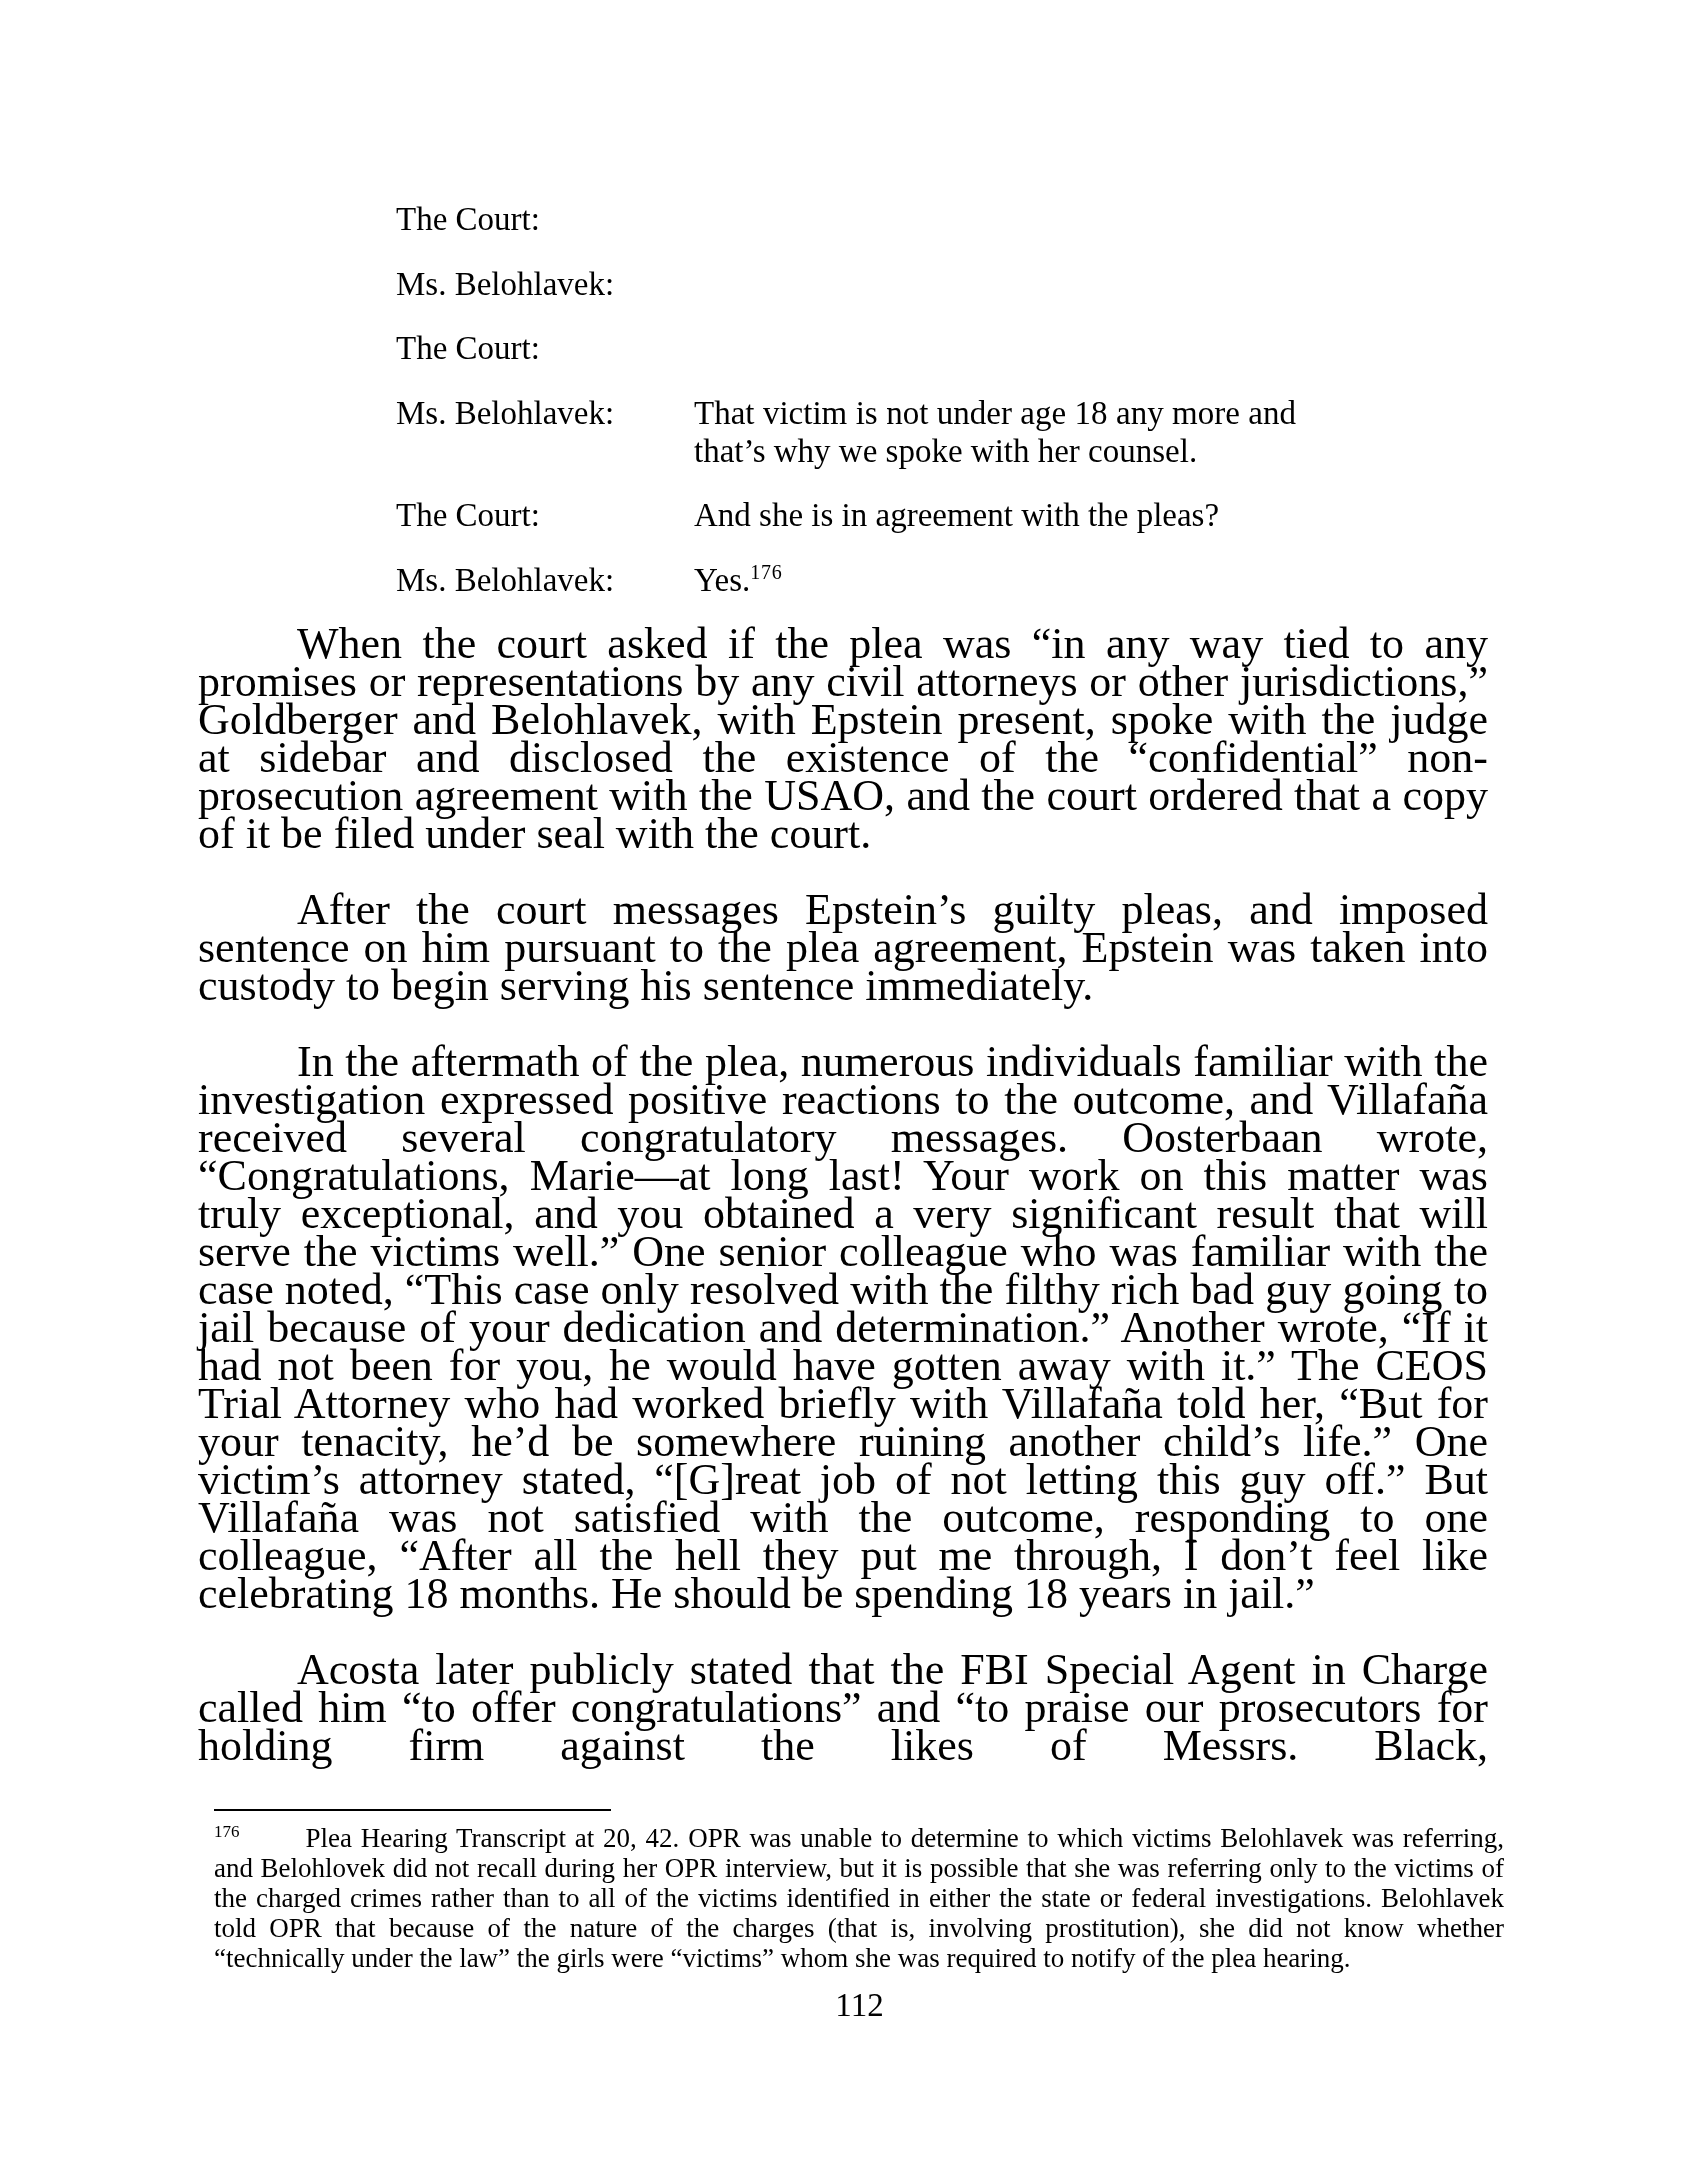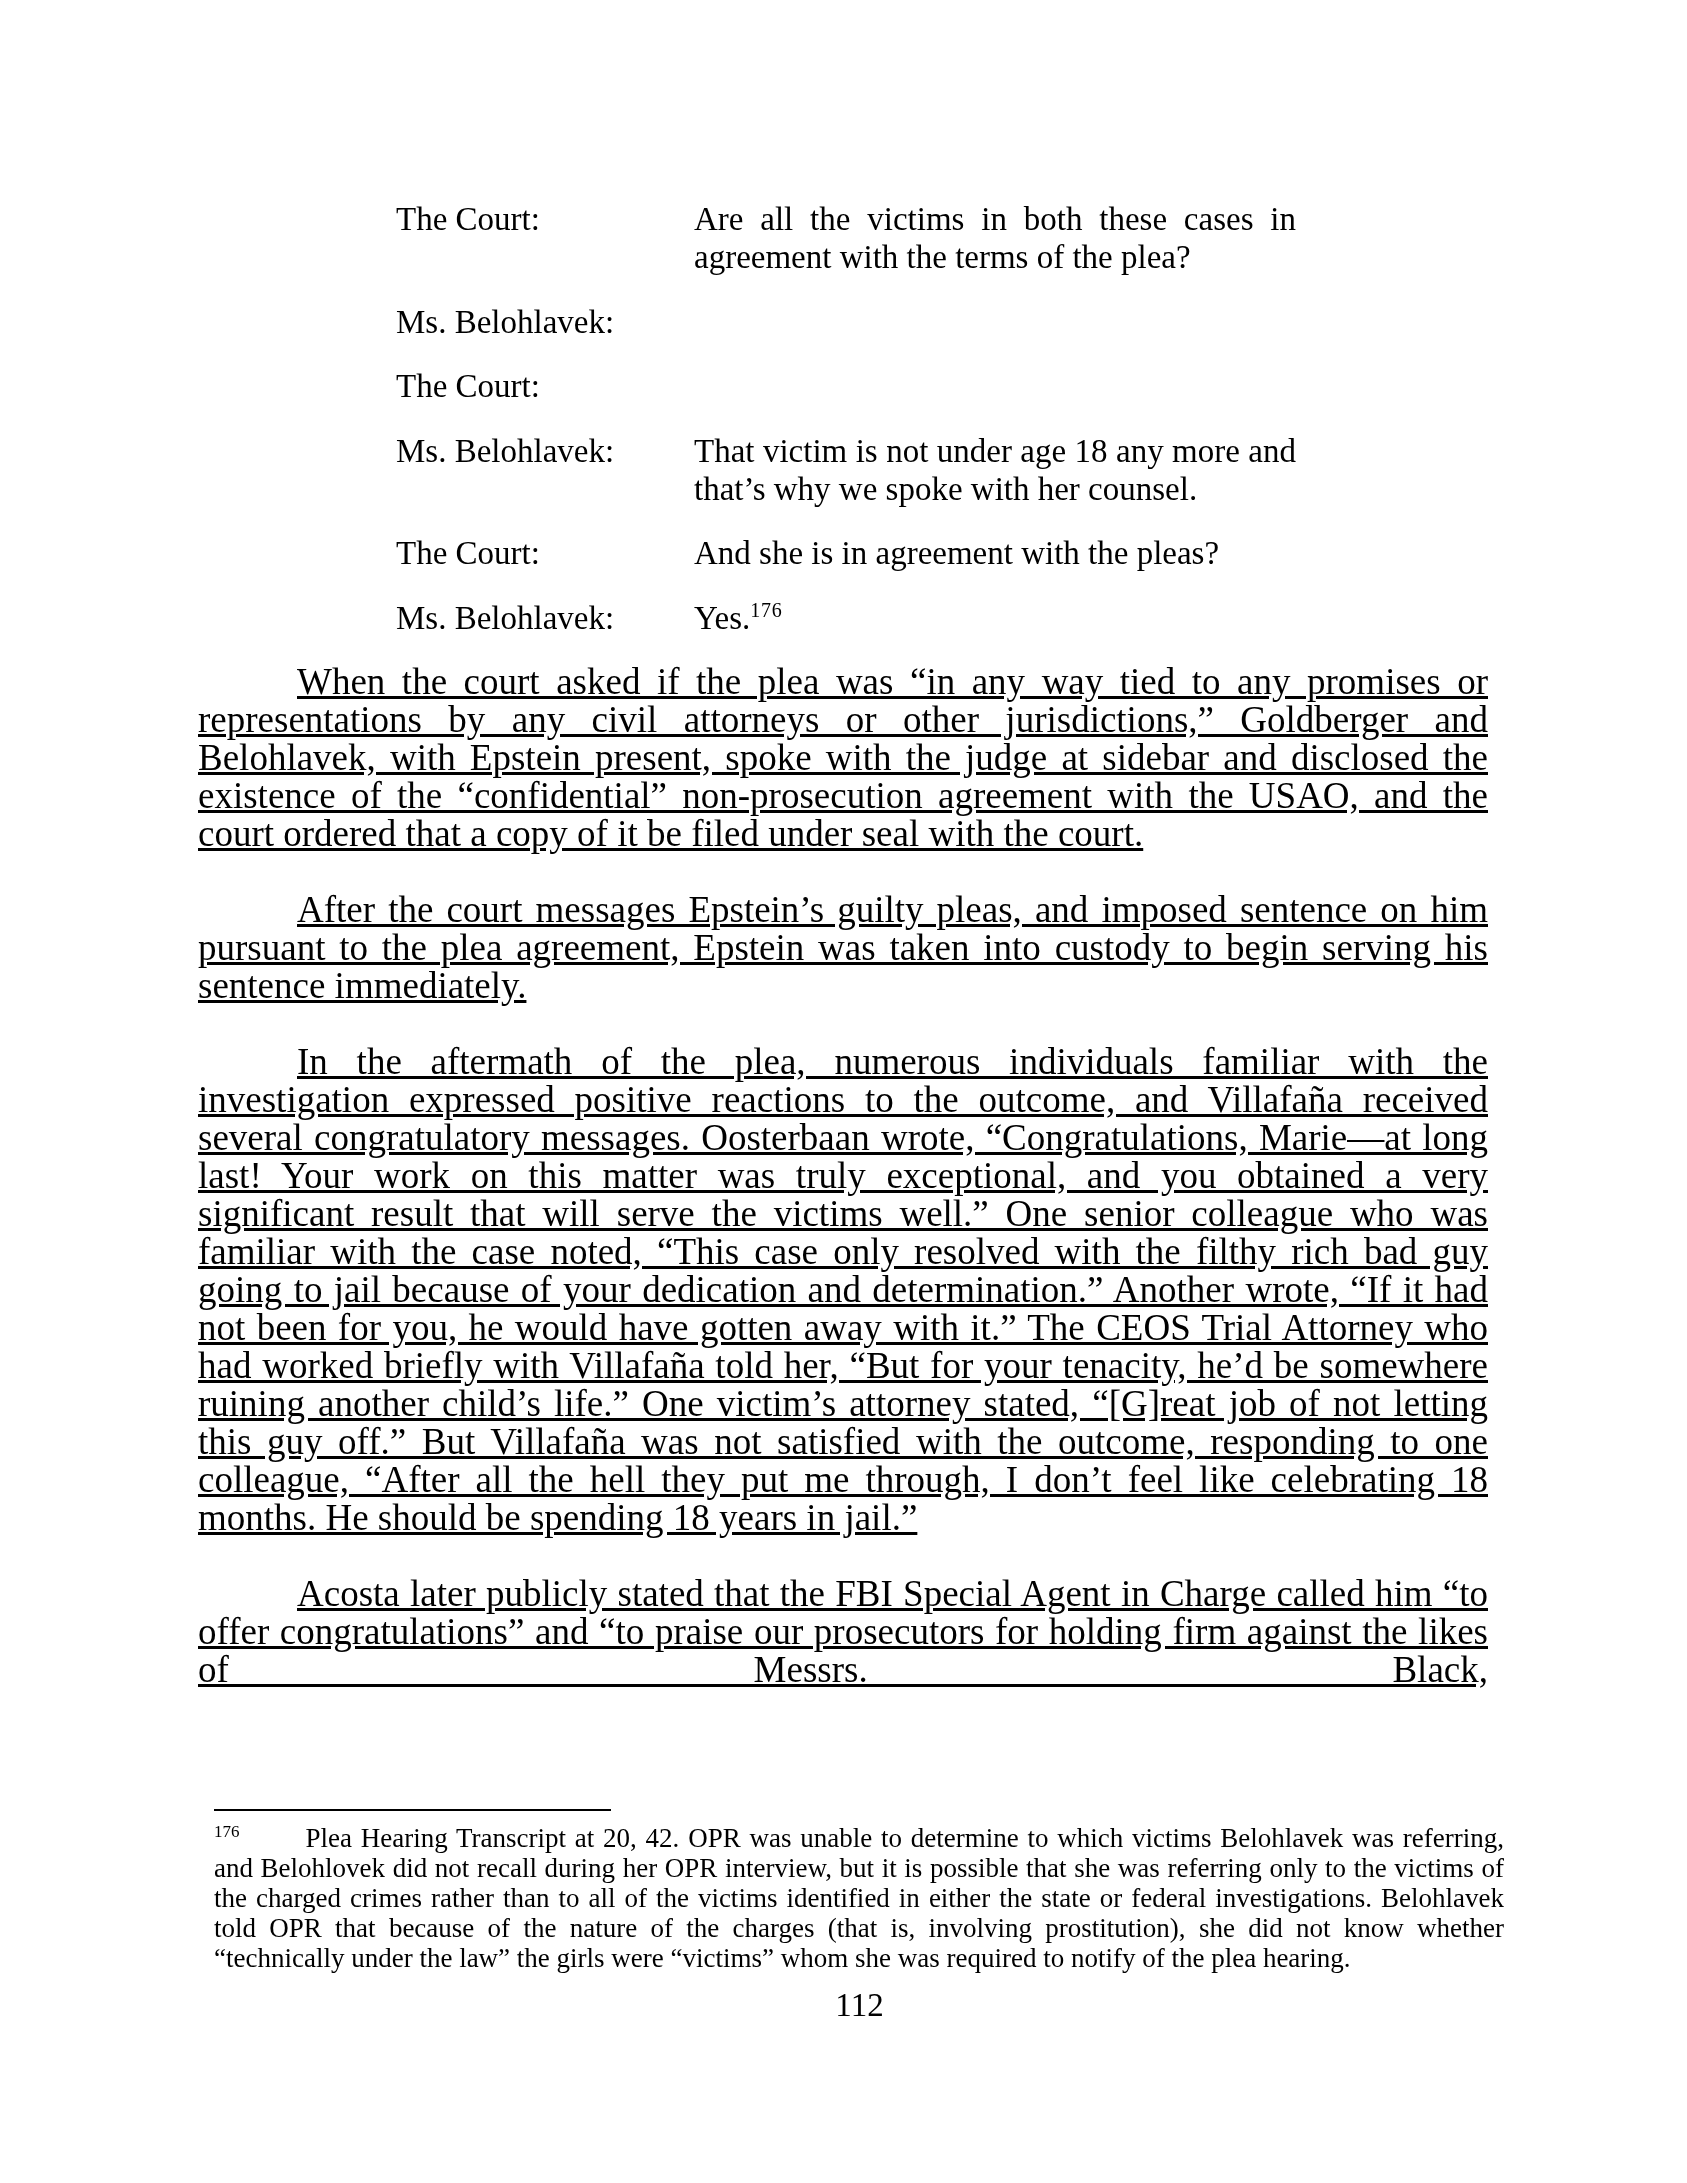--- a/index.html
+++ b/index.html
@@ -47,25 +47,24 @@
     line-height: 0;
     vertical-align: super;
     letter-spacing: 0.7px;
   }
   
   .bodytext {
     margin-top: 10.6px;
   }
   .para {
     margin: 0 0 38px 0;
-    font-size: 37px;
+    font-size: 44px;
     line-height: 38px;
     text-align: justify;
     text-indent: 99px;
-    text-decoration: underline;
   }
   .para.continued {
     text-align-last: justify;
   }
   
   .footnote-area {
     position: absolute;
     left: 214px;
     top: 1809px;
     width: 1290px;
@@ -105,21 +104,20 @@
 <body>
 
 <div class="page">
 
   <div class="content">
 
     <section class="transcript">
 
       <div class="entry">
         <div class="speaker">The Court:</div>
-        <div class="speech"><span>Are all the victims in both these cases in agreement with the terms of the plea?</span></div>
       </div>
 
       <div class="entry">
         <div class="speaker">Ms. Belohlavek:</div>
       </div>
 
       <div class="entry">
         <div class="speaker">The Court:</div>
       </div>
 

